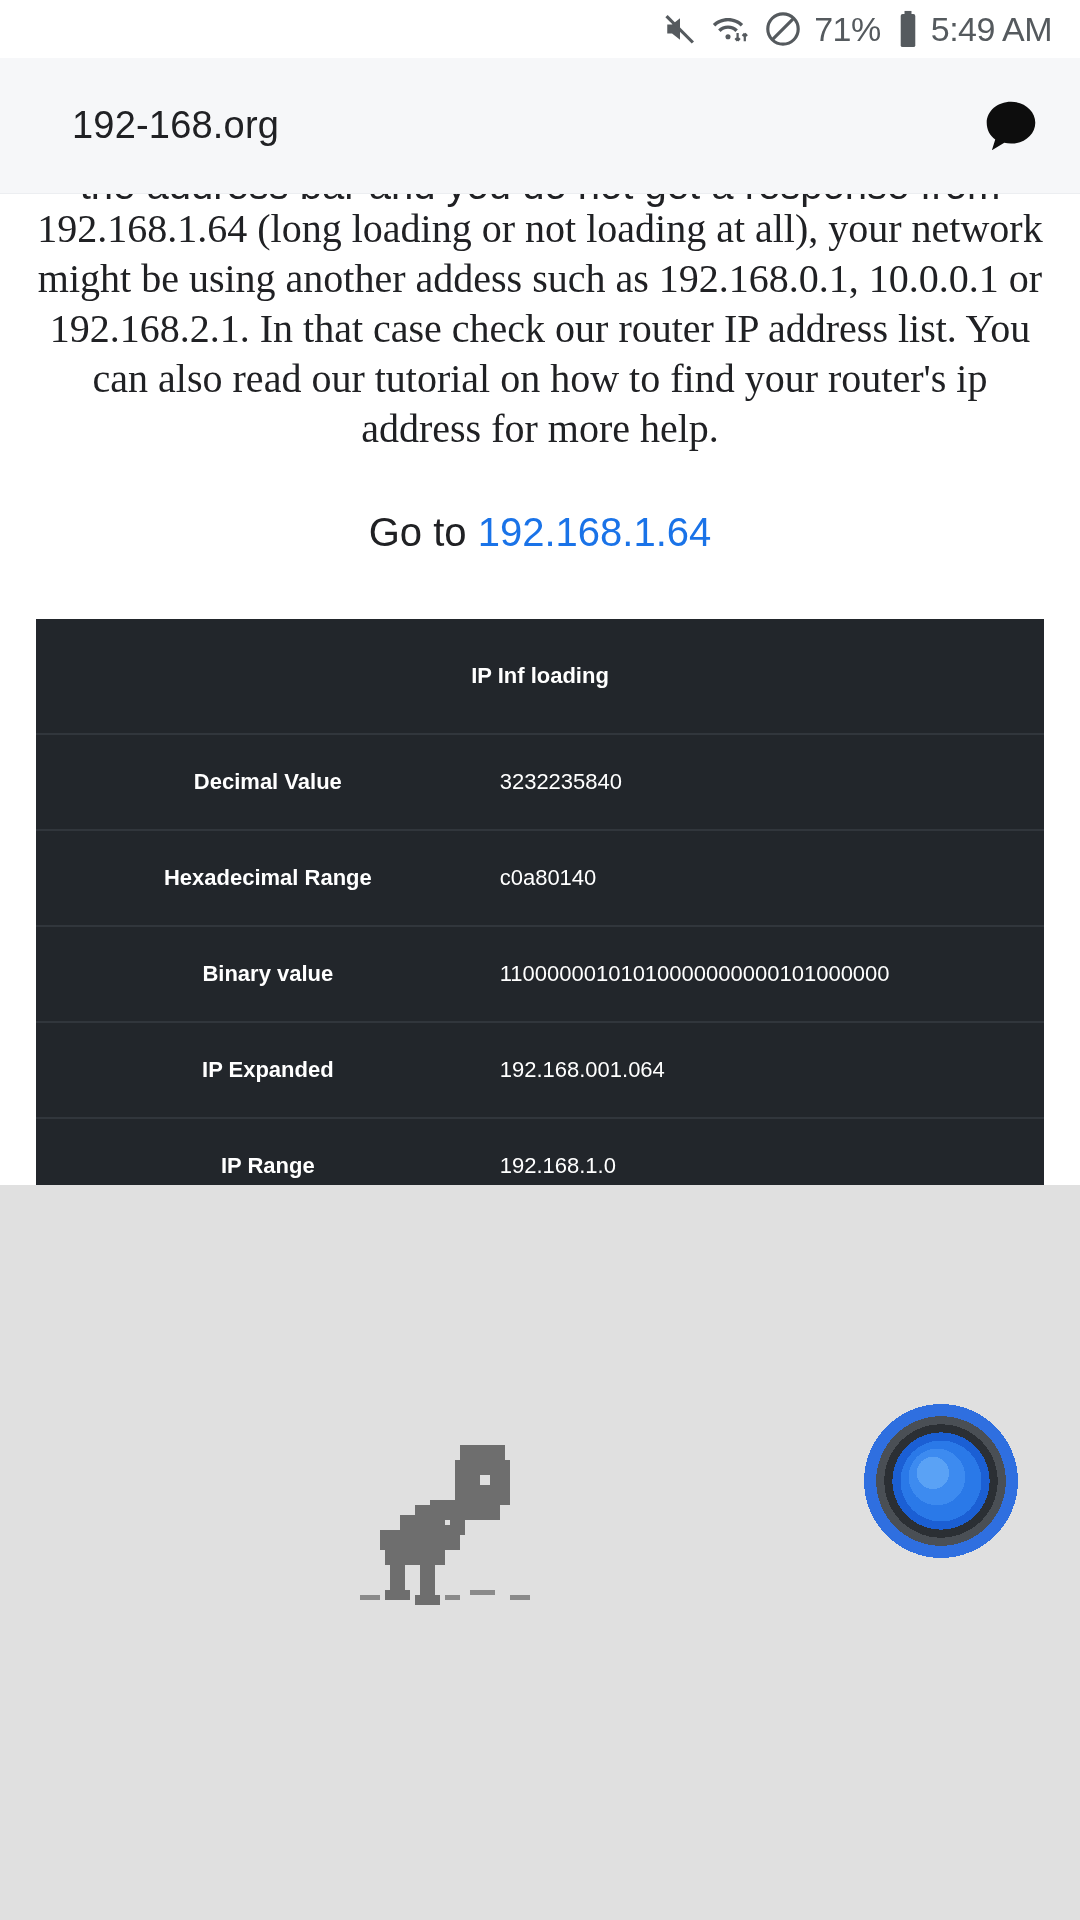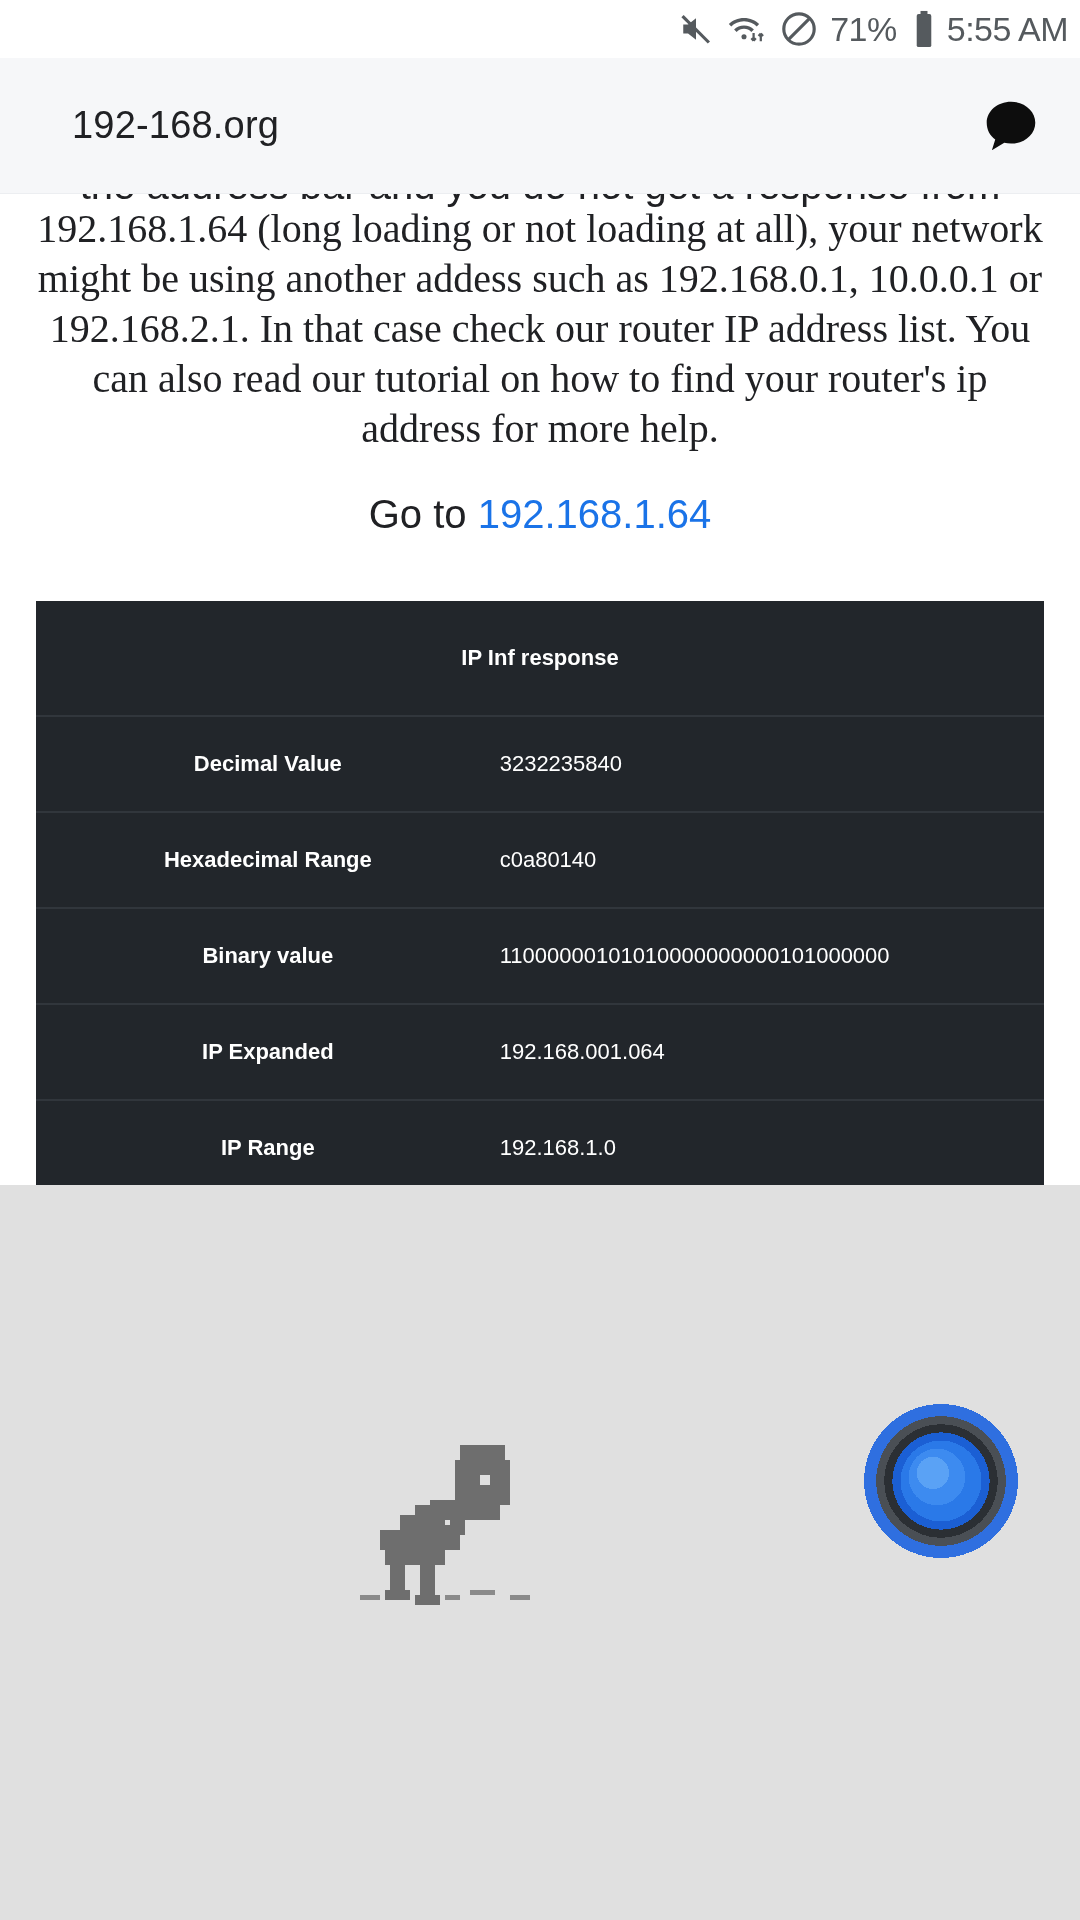--- a/index.html
+++ b/index.html
@@ -8,21 +8,21 @@
     font-family:"Liberation Sans", sans-serif;
     background:#ffffff;
     overflow:hidden;
   }
 
   
   .statusbar{
     height:58px; width:100%;
     background:#ffffff;
     display:flex; align-items:center; justify-content:flex-end;
-    padding-right:12px;
+    padding-right:28px;
     gap:12px;
   }
   .sb-icon{ display:flex; align-items:center; justify-content:center; }
   .sb-text{
     font-size:34px; color:#555a5e; letter-spacing:-0.5px;
     font-family:"Liberation Sans", sans-serif;
   }
   .sb-battery{ margin-left:4px; }
 
   
@@ -56,21 +56,21 @@
   .paragraph{
     padding:0 30px;
     margin-top:10px;
     text-align:center;
     font-size:40px;
     line-height:50px;
     color:#202124;
     font-family:Liberation Serif, serif;
   }
   .goto-line{
-    margin-top:38px;
+    margin-top:56px;
     text-align:center;
     font-size:40px;
     color:#202124;
   }
   .goto-link{ color:#1a73e8; text-decoration:none; }
 
   
   .ip-table{
     margin:64px 36px 0 36px;
     background:#22262b;
@@ -153,21 +153,21 @@
 
   <span class="sb-text">71%</span>
 
   <span class="sb-icon sb-battery">
     <svg width="22" height="38" viewBox="0 0 12 24">
       <rect x="3.8" y="0.6" width="4.4" height="2.2" fill="#555a5e"></rect>
       <rect x="1.4" y="2.6" width="9.2" height="20.8" rx="1.2" fill="#555a5e"></rect>
     </svg>
   </span>
 
-  <span class="sb-text">5:55 AM</span>
+  <span class="sb-text">5:49 AM</span>
 </div>
 
 <div class="addressbar">
   <span class="url-text">192-168.org</span>
   <span class="bubble-icon">
     <svg width="62" height="62" viewBox="0 0 24 24">
       <path d="M12 2.6c5.2 0 9.4 3.6 9.4 8.1 0 4.5-4.2 8.1-9.4 8.1-0.9 0-1.8-0.1-2.6-0.3l-4.8 2.9 1.3-4.2C3.9 15.8 2.6 13.4 2.6 10.7 2.6 6.2 6.8 2.6 12 2.6z" fill="#0d0d0d"></path>
     </svg>
   </span>
 </div>
@@ -178,21 +178,21 @@
 
   <p class="paragraph">192.168.1.64 (long loading or not loading at all), your network might be using another addess such as 192.168.0.1, 10.0.0.1 or 192.168.2.1. In that case check our router IP address list. You can also read our tutorial on how to find your router's ip address for more help.</p>
 
   <div class="goto-line">
     <span>Go to </span><a class="goto-link" href="#">192.168.1.64</a>
   </div>
 
   <table class="ip-table">
     <thead>
       <tr>
-        <th colspan="2">IP Inf response</th>
+        <th colspan="2">IP Inf loading</th>
       </tr>
     </thead>
     <tbody>
       <tr>
         <td class="cell-label">Decimal Value</td>
         <td class="cell-value">3232235840</td>
       </tr>
       <tr>
         <td class="cell-label">Hexadecimal Range</td>
         <td class="cell-value">c0a80140</td>

